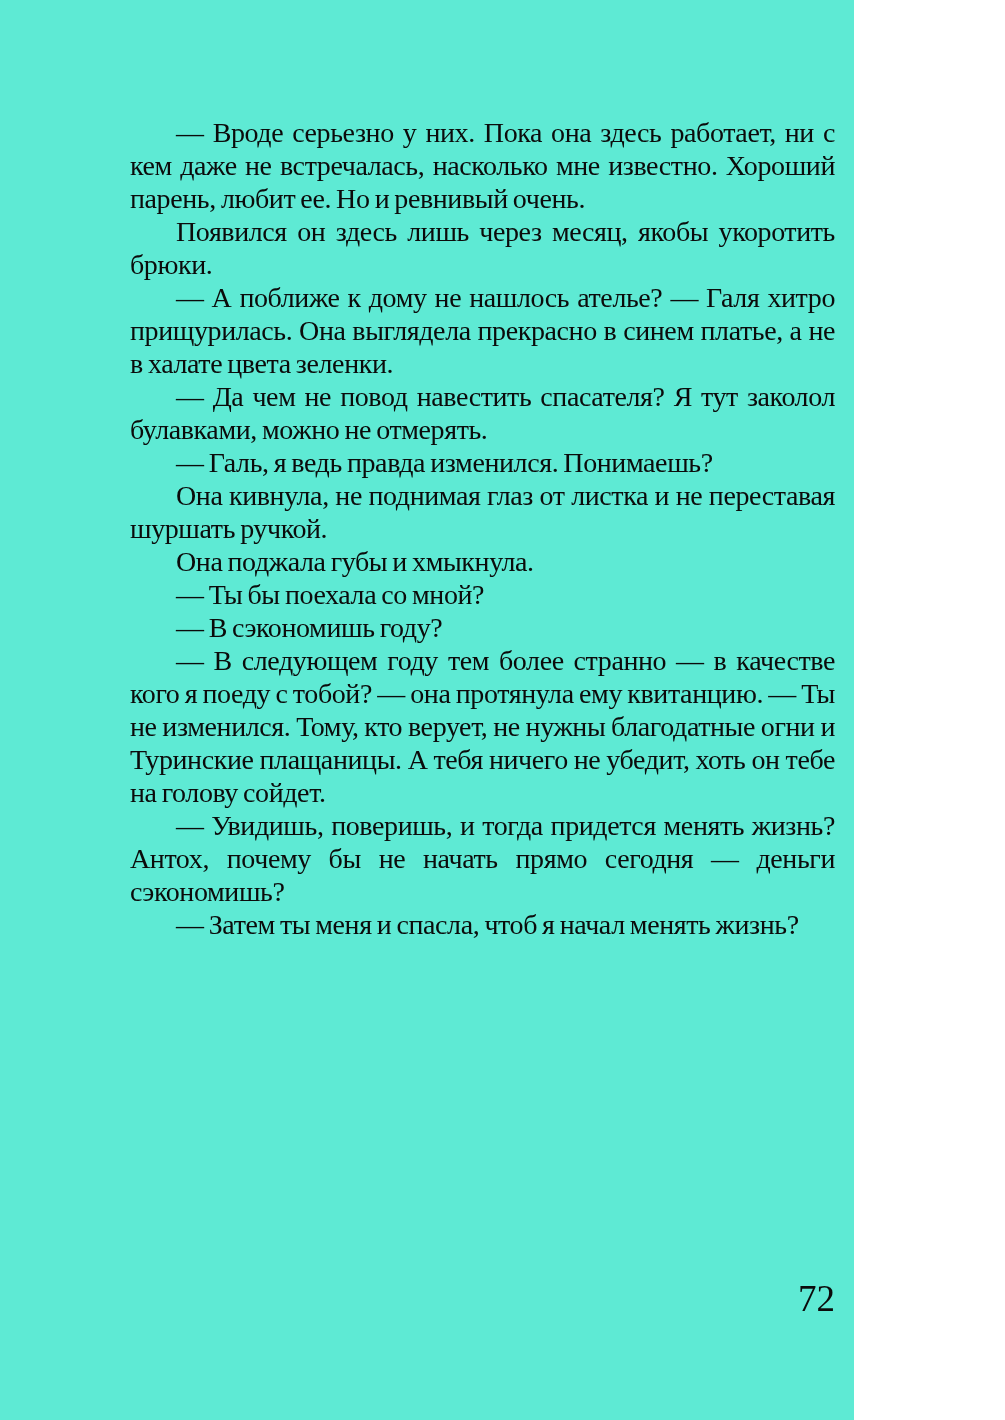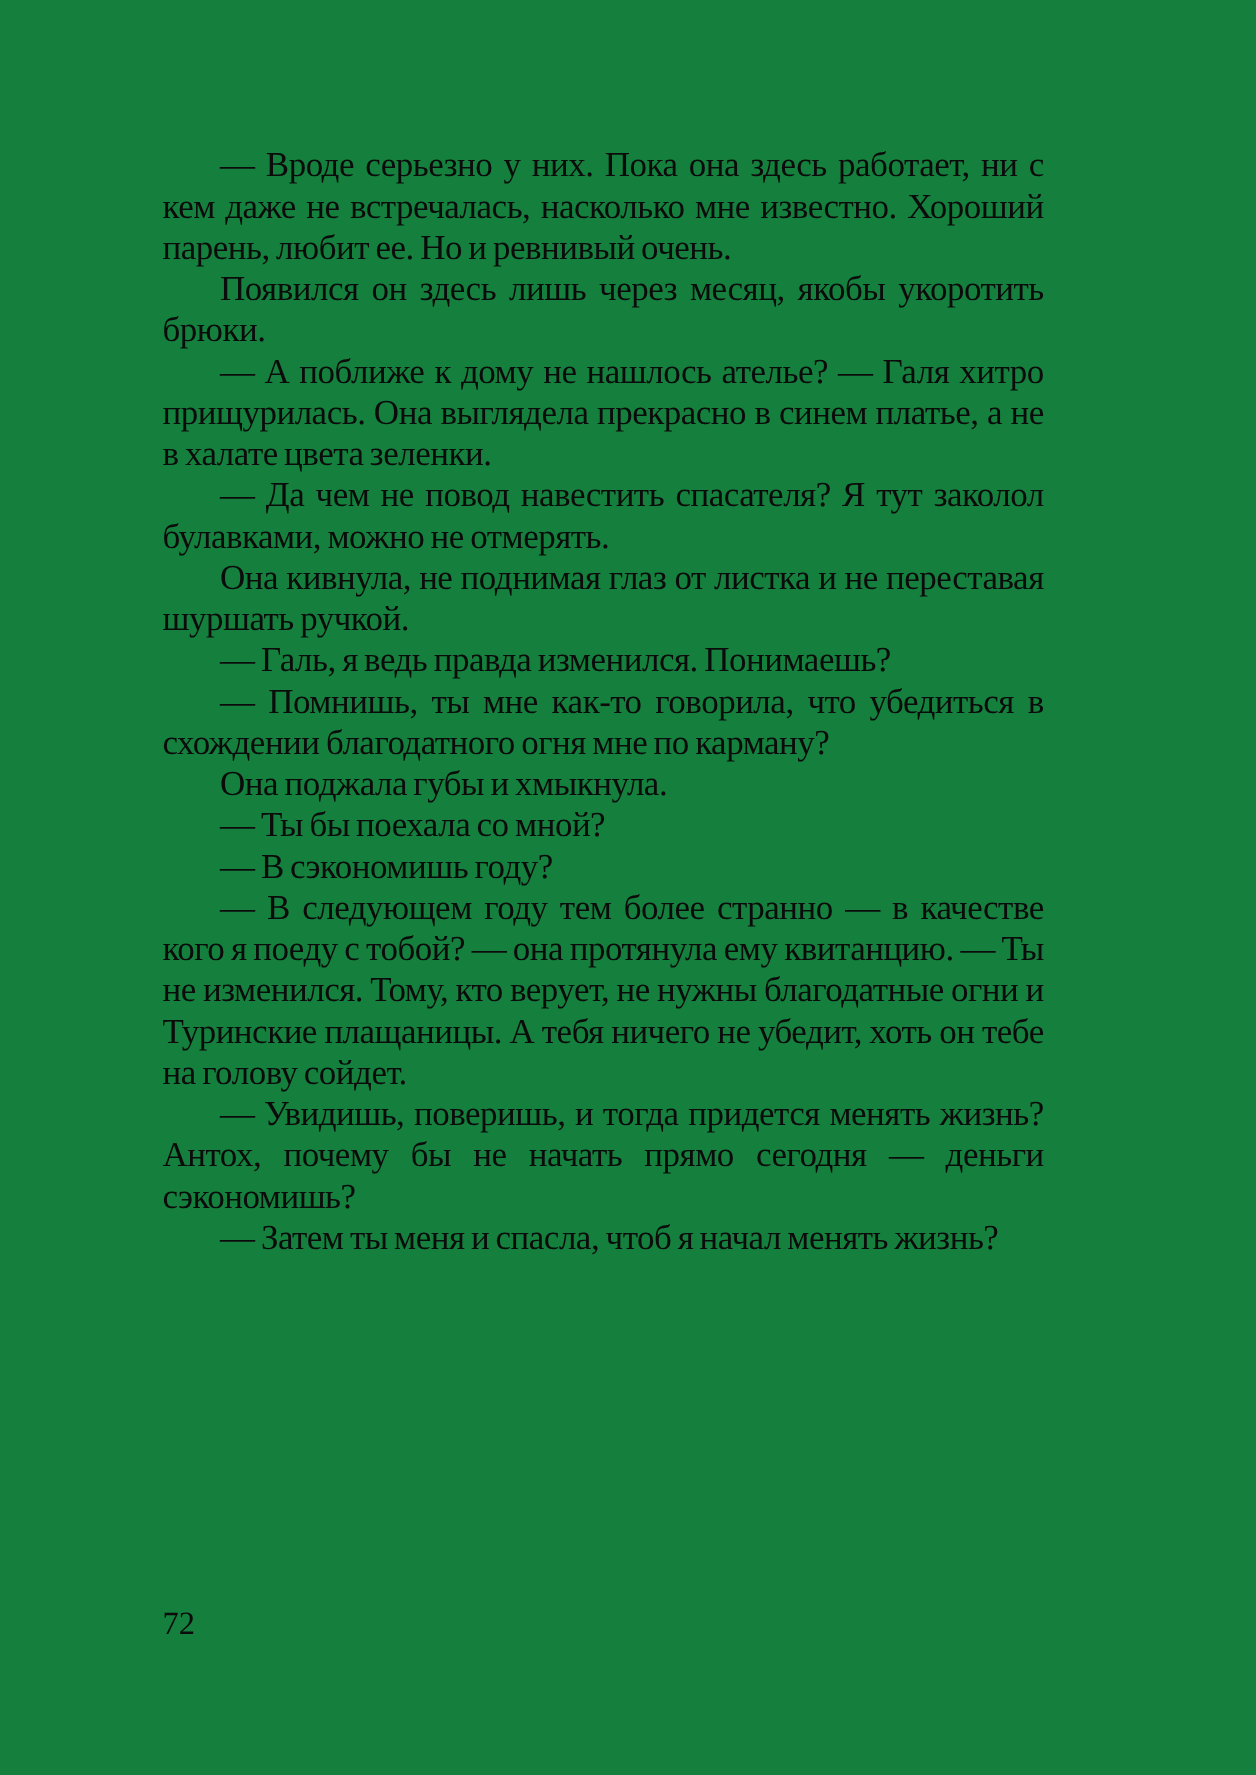--- a/index.html
+++ b/index.html
@@ -8,23 +8,23 @@
   }
   body {
     width: 1005px;
     height: 1420px;
     background: #ffffff;
     font-family: "Liberation Serif", "DejaVu Serif", serif;
     overflow: hidden;
   }
   .page {
     position: relative;
-    width: 1005px;
+    width: 854px;
     height: 1420px;
-    background: #15803d;
+    background: #5eead4;
   }
   .text-block {
     position: absolute;
     top: 116px;
     left: 130px;
     width: 705px;
     color: #0b0b0b;
     font-size: 28px;
     line-height: 33px;
     text-align: justify;
@@ -34,38 +34,37 @@
   .para {
     margin: 0;
     padding: 0;
     text-indent: 46px;
   }
   .page-number {
     position: absolute;
     top: 1282px;
     left: 130px;
     width: 705px;
-    text-align: left;
+    text-align: right;
     color: #0b0b0b;
-    font-size: 26px;
+    font-size: 37px;
     line-height: 33px;
   }
 </style>
 </head>
 <body>
 
 <div class="page">
   <div class="text-block">
       <p class="para">— Вроде серьезно у них. Пока она здесь работает, ни с кем даже не встречалась, насколько мне известно. Хороший парень, любит ее. Но и ревнивый очень.</p>
       <p class="para">Появился он здесь лишь через месяц, якобы укоротить брюки.</p>
       <p class="para">— А поближе к дому не нашлось ателье? — Галя хитро прищурилась. Она выглядела прекрасно в синем платье, а не в халате цвета зеленки.</p>
       <p class="para">— Да чем не повод навестить спасателя? Я тут заколол булавками, можно не отмерять.</p>
+      <p class="para">— Галь, я ведь правда изменился. Понимаешь?</p>
       <p class="para">Она кивнула, не поднимая глаз от листка и не переставая шуршать ручкой.</p>
-      <p class="para">— Галь, я ведь правда изменился. Понимаешь?</p>
-      <p class="para">— Помнишь, ты мне как-то говорила, что убедиться в схождении благодатного огня мне по карману?</p>
       <p class="para">Она поджала губы и хмыкнула.</p>
       <p class="para">— Ты бы поехала со мной?</p>
       <p class="para">— В сэкономишь году?</p>
       <p class="para">— В следующем году тем более странно — в качестве кого я поеду с тобой? — она протянула ему квитанцию. — Ты не изменился. Тому, кто верует, не нужны благодатные огни и Туринские плащаницы. А тебя ничего не убедит, хоть он тебе на голову сойдет.</p>
       <p class="para">— Увидишь, поверишь, и тогда придется менять жизнь? Антох, почему бы не начать прямо сегодня — деньги сэкономишь?</p>
       <p class="para">— Затем ты меня и спасла, чтоб я начал менять жизнь?</p>
     </div>
   <div class="page-number">72</div>
 </div>
 

